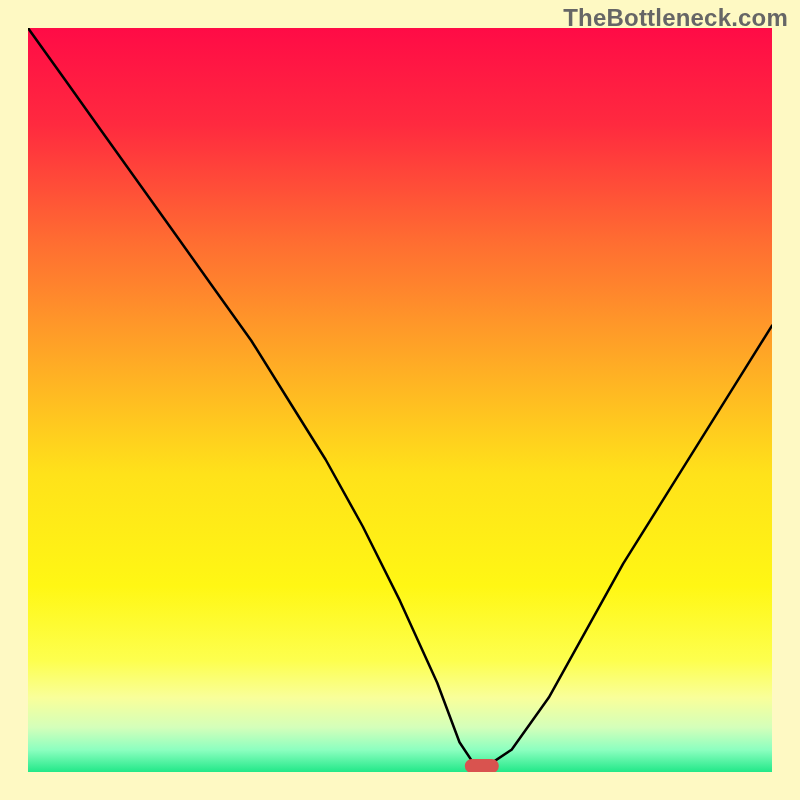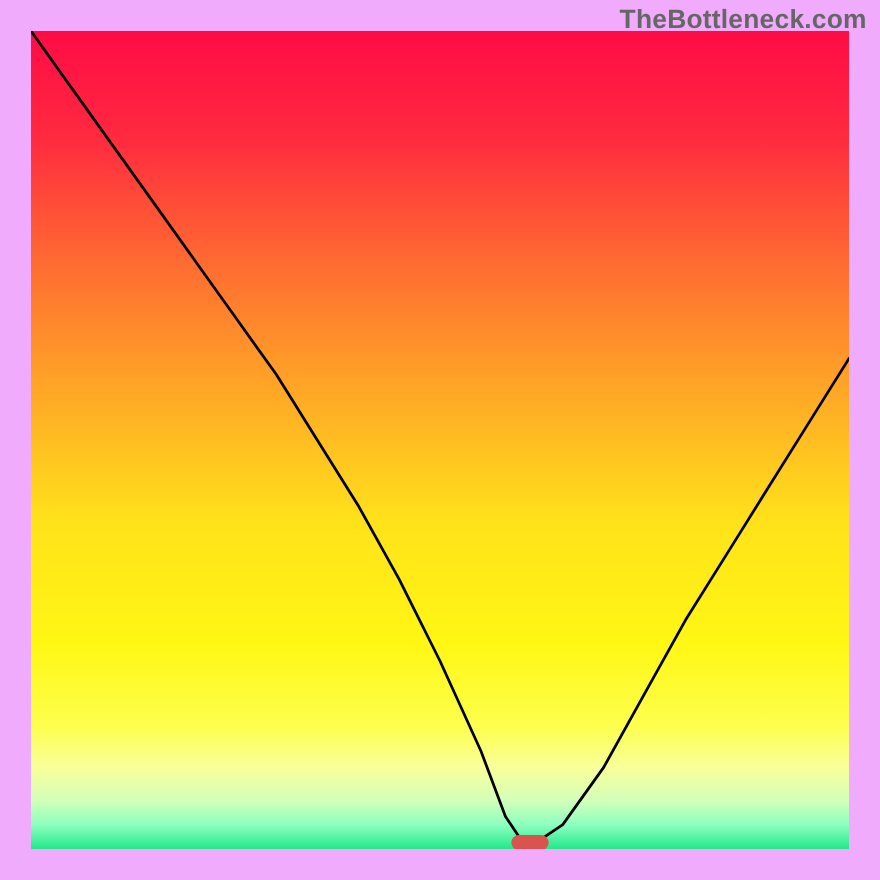--- a/index.html
+++ b/index.html
@@ -8,21 +8,21 @@
     width: 800px;
     height: 800px;
     background: #000;
     overflow: hidden;
     font-family: Arial, Helvetica, sans-serif;
   }
   .outer {
     position: relative;
     width: 800px;
     height: 800px;
-    background: #f0abfc;
+    background: #fef9c3;
   }
   .watermark {
     position: absolute;
     top: 4px;
     right: 12px;
     color: #666;
     font-size: 24px;
     font-weight: 600;
     letter-spacing: 0.2px;
     user-select: none;

